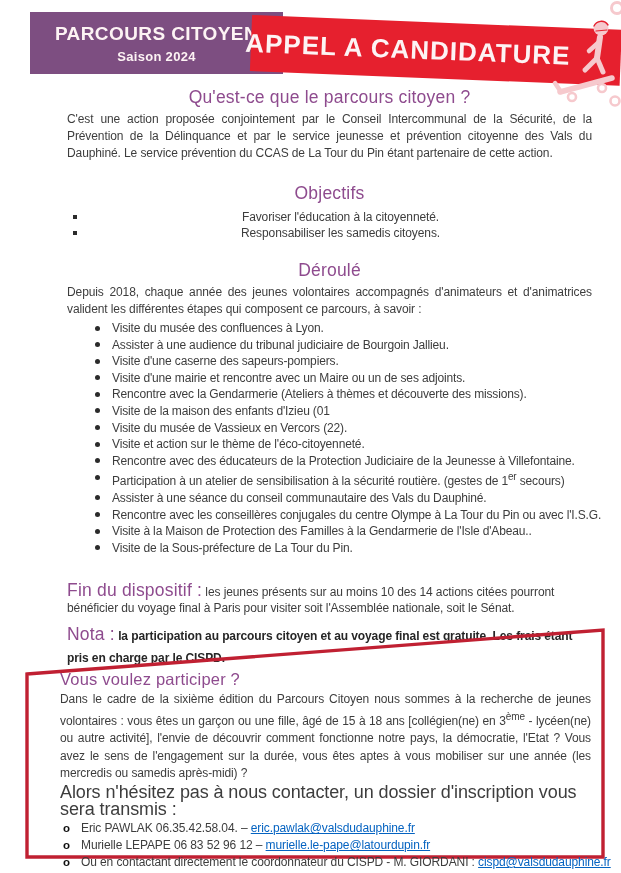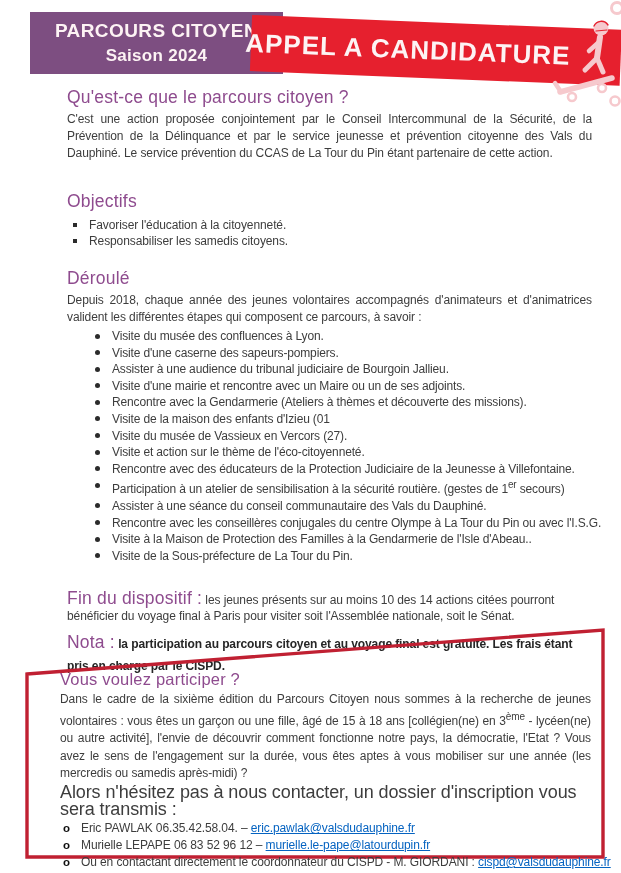--- a/index.html
+++ b/index.html
@@ -10,38 +10,38 @@
     font-family:"Liberation Sans", sans-serif; color:#3d3d3d;
   }
   
   .program-card {
     position:absolute; left:30px; top:12px; width:253px; height:62px;
     background:#7d4e81; z-index:1;
     display:flex; flex-direction:column; align-items:center; justify-content:center; gap:4px;
     color:#fdf3f4;
   }
   .program-title { font-size:19px; font-weight:600; letter-spacing:.4px; }
-  .program-season { font-size:17px; font-weight:600; letter-spacing:.3px; }
+  .program-season { font-size:13px; font-weight:600; letter-spacing:.3px; }
   .ribbon {
     position:absolute; left:251px; top:15px; width:370px; height:56px;
     background:#e6202e; z-index:2;
     transform:rotate(2.3deg); transform-origin:left center;
     display:flex; align-items:center; justify-content:center; padding-right:56px;
   }
   .ribbon-title { color:#fdf3f4; font-size:26px; font-weight:600; letter-spacing:1px; white-space:nowrap; }
   .skater { position:absolute; left:551px; top:0; z-index:3; }
   
   .content { position:absolute; left:67px; top:87px; width:525px; }
-  h2.sec-h { color:#8e4b8e; font-size:17.5px; font-weight:500; letter-spacing:.2px; }
+  h2.sec-h { color:#8e4b8e; font-size:17.5px; font-weight:500; letter-spacing:.2px;text-align:center; }
   .h-inline { color:#8e4b8e; font-size:17.5px; font-weight:500; letter-spacing:.2px; }
   p.body { font-size:12px; line-height:17.2px; text-align:justify; letter-spacing:-.1px; margin-top:3px; }
-  .sec { margin-top:28px; }
+  .sec { margin-top:20px; }
   .sec-deroule { margin-top:18px; }
   ul { list-style:none; }
-  .sq-list { margin-top:5px; }
+  .sq-list { margin-top:5px;text-align:center; }
   .sq-list li { position:relative; padding-left:22px; font-size:12px; line-height:16.5px; letter-spacing:-.1px; }
   .sq { position:absolute; left:6px; top:6px; width:4px; height:4px; background:#2b2b2b; }
   .dot-list { margin-top:2px; }
   .dot-list li { position:relative; padding-left:45px; font-size:12px; line-height:16.6px; letter-spacing:-.15px; white-space:nowrap; }
   .dot { position:absolute; left:28px; top:5.5px; width:5px; height:5px; border-radius:50%; background:#2b2b2b; }
   sup { font-size:10px; }
   .mix { margin-top:26px; font-size:12px; line-height:16px; letter-spacing:-.1px; }
   .mix.nota { margin-top:7px; line-height:22px; }
   .bold-note { font-weight:700; color:#262626; }
   
@@ -102,26 +102,26 @@
         <li><span class="sq"></span></li>
         <li><span class="sq"></span><span>Responsabiliser les samedis citoyens.</span></li>
       </ul>
     </section>
 
     <section class="sec sec-deroule">
       <h2 class="sec-h">Déroulé</h2>
       <p class="body">Depuis 2018, chaque année des jeunes volontaires accompagnés d'animateurs et d'animatrices valident les différentes étapes qui composent ce parcours, à savoir :</p>
       <ul class="dot-list">
         <li><span class="dot"></span><span>Visite du musée des confluences à Lyon.</span></li>
+        <li><span class="dot"></span><span>Assister à une audience du tribunal judiciaire de Bourgoin Jallieu.</span></li>
         <li><span class="dot"></span><span>Visite d'une caserne des sapeurs-pompiers.</span></li>
-        <li><span class="dot"></span><span>Assister à une audience du tribunal judiciaire de Bourgoin Jallieu.</span></li>
         <li><span class="dot"></span><span>Visite d'une mairie et rencontre avec un Maire ou un de ses adjoints.</span></li>
         <li><span class="dot"></span><span>Rencontre avec la Gendarmerie (Ateliers à thèmes et découverte des missions).</span></li>
         <li><span class="dot"></span><span>Visite de la maison des enfants d'Izieu (01</span></li>
-        <li><span class="dot"></span><span>Visite du musée de Vassieux en Vercors (27).</span></li>
+        <li><span class="dot"></span><span>Visite du musée de Vassieux en Vercors (22).</span></li>
         <li><span class="dot"></span><span>Visite et action sur le thème de l'éco-citoyenneté.</span></li>
         <li><span class="dot"></span><span>Rencontre avec des éducateurs de la Protection Judiciaire de la Jeunesse à Villefontaine.</span></li>
         <li><span class="dot"></span><span>Participation à un atelier de sensibilisation à la sécurité routière. (gestes de 1</span><sup>er</sup><span> secours)</span></li>
         <li><span class="dot"></span><span>Assister à une séance du conseil communautaire des Vals du Dauphiné.</span></li>
         <li><span class="dot"></span><span>Rencontre avec les conseillères conjugales du centre Olympe à La Tour du Pin ou avec l'I.S.G.</span></li>
         <li><span class="dot"></span><span>Visite à la Maison de Protection des Familles à la Gendarmerie de l'Isle d'Abeau..</span></li>
         <li><span class="dot"></span><span>Visite de la Sous-préfecture de La Tour du Pin.</span></li>
       </ul>
     </section>
 

